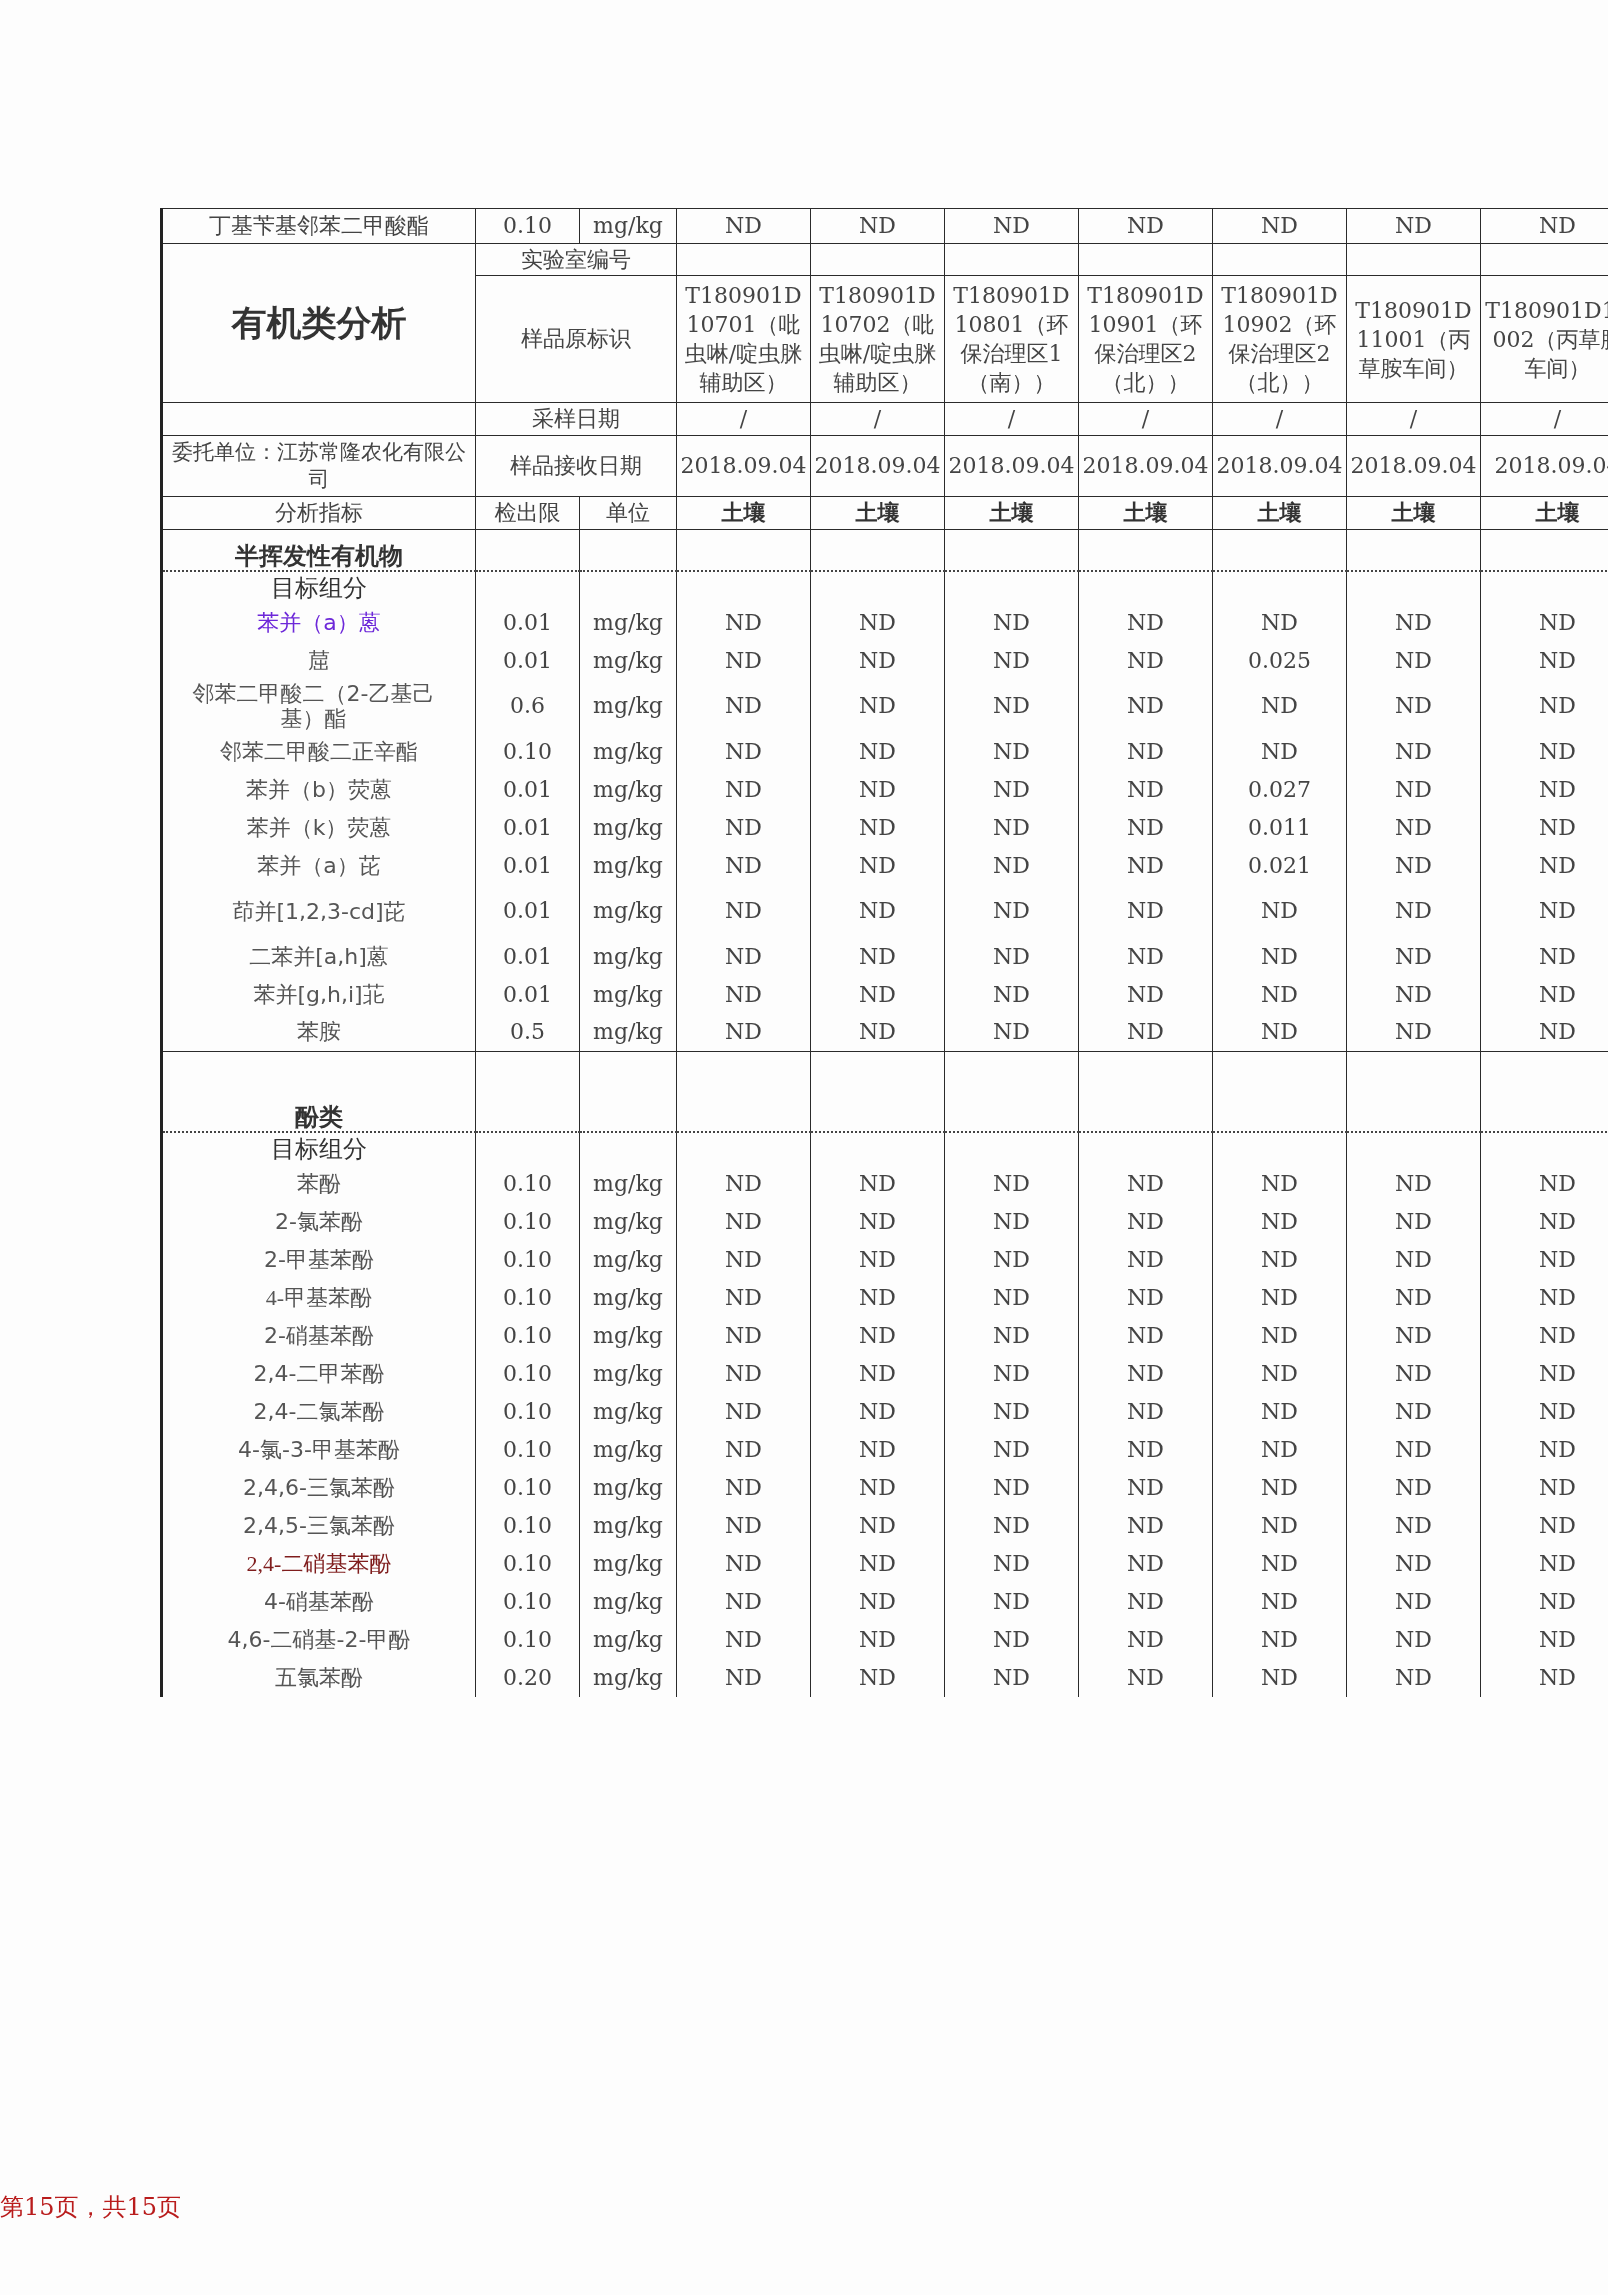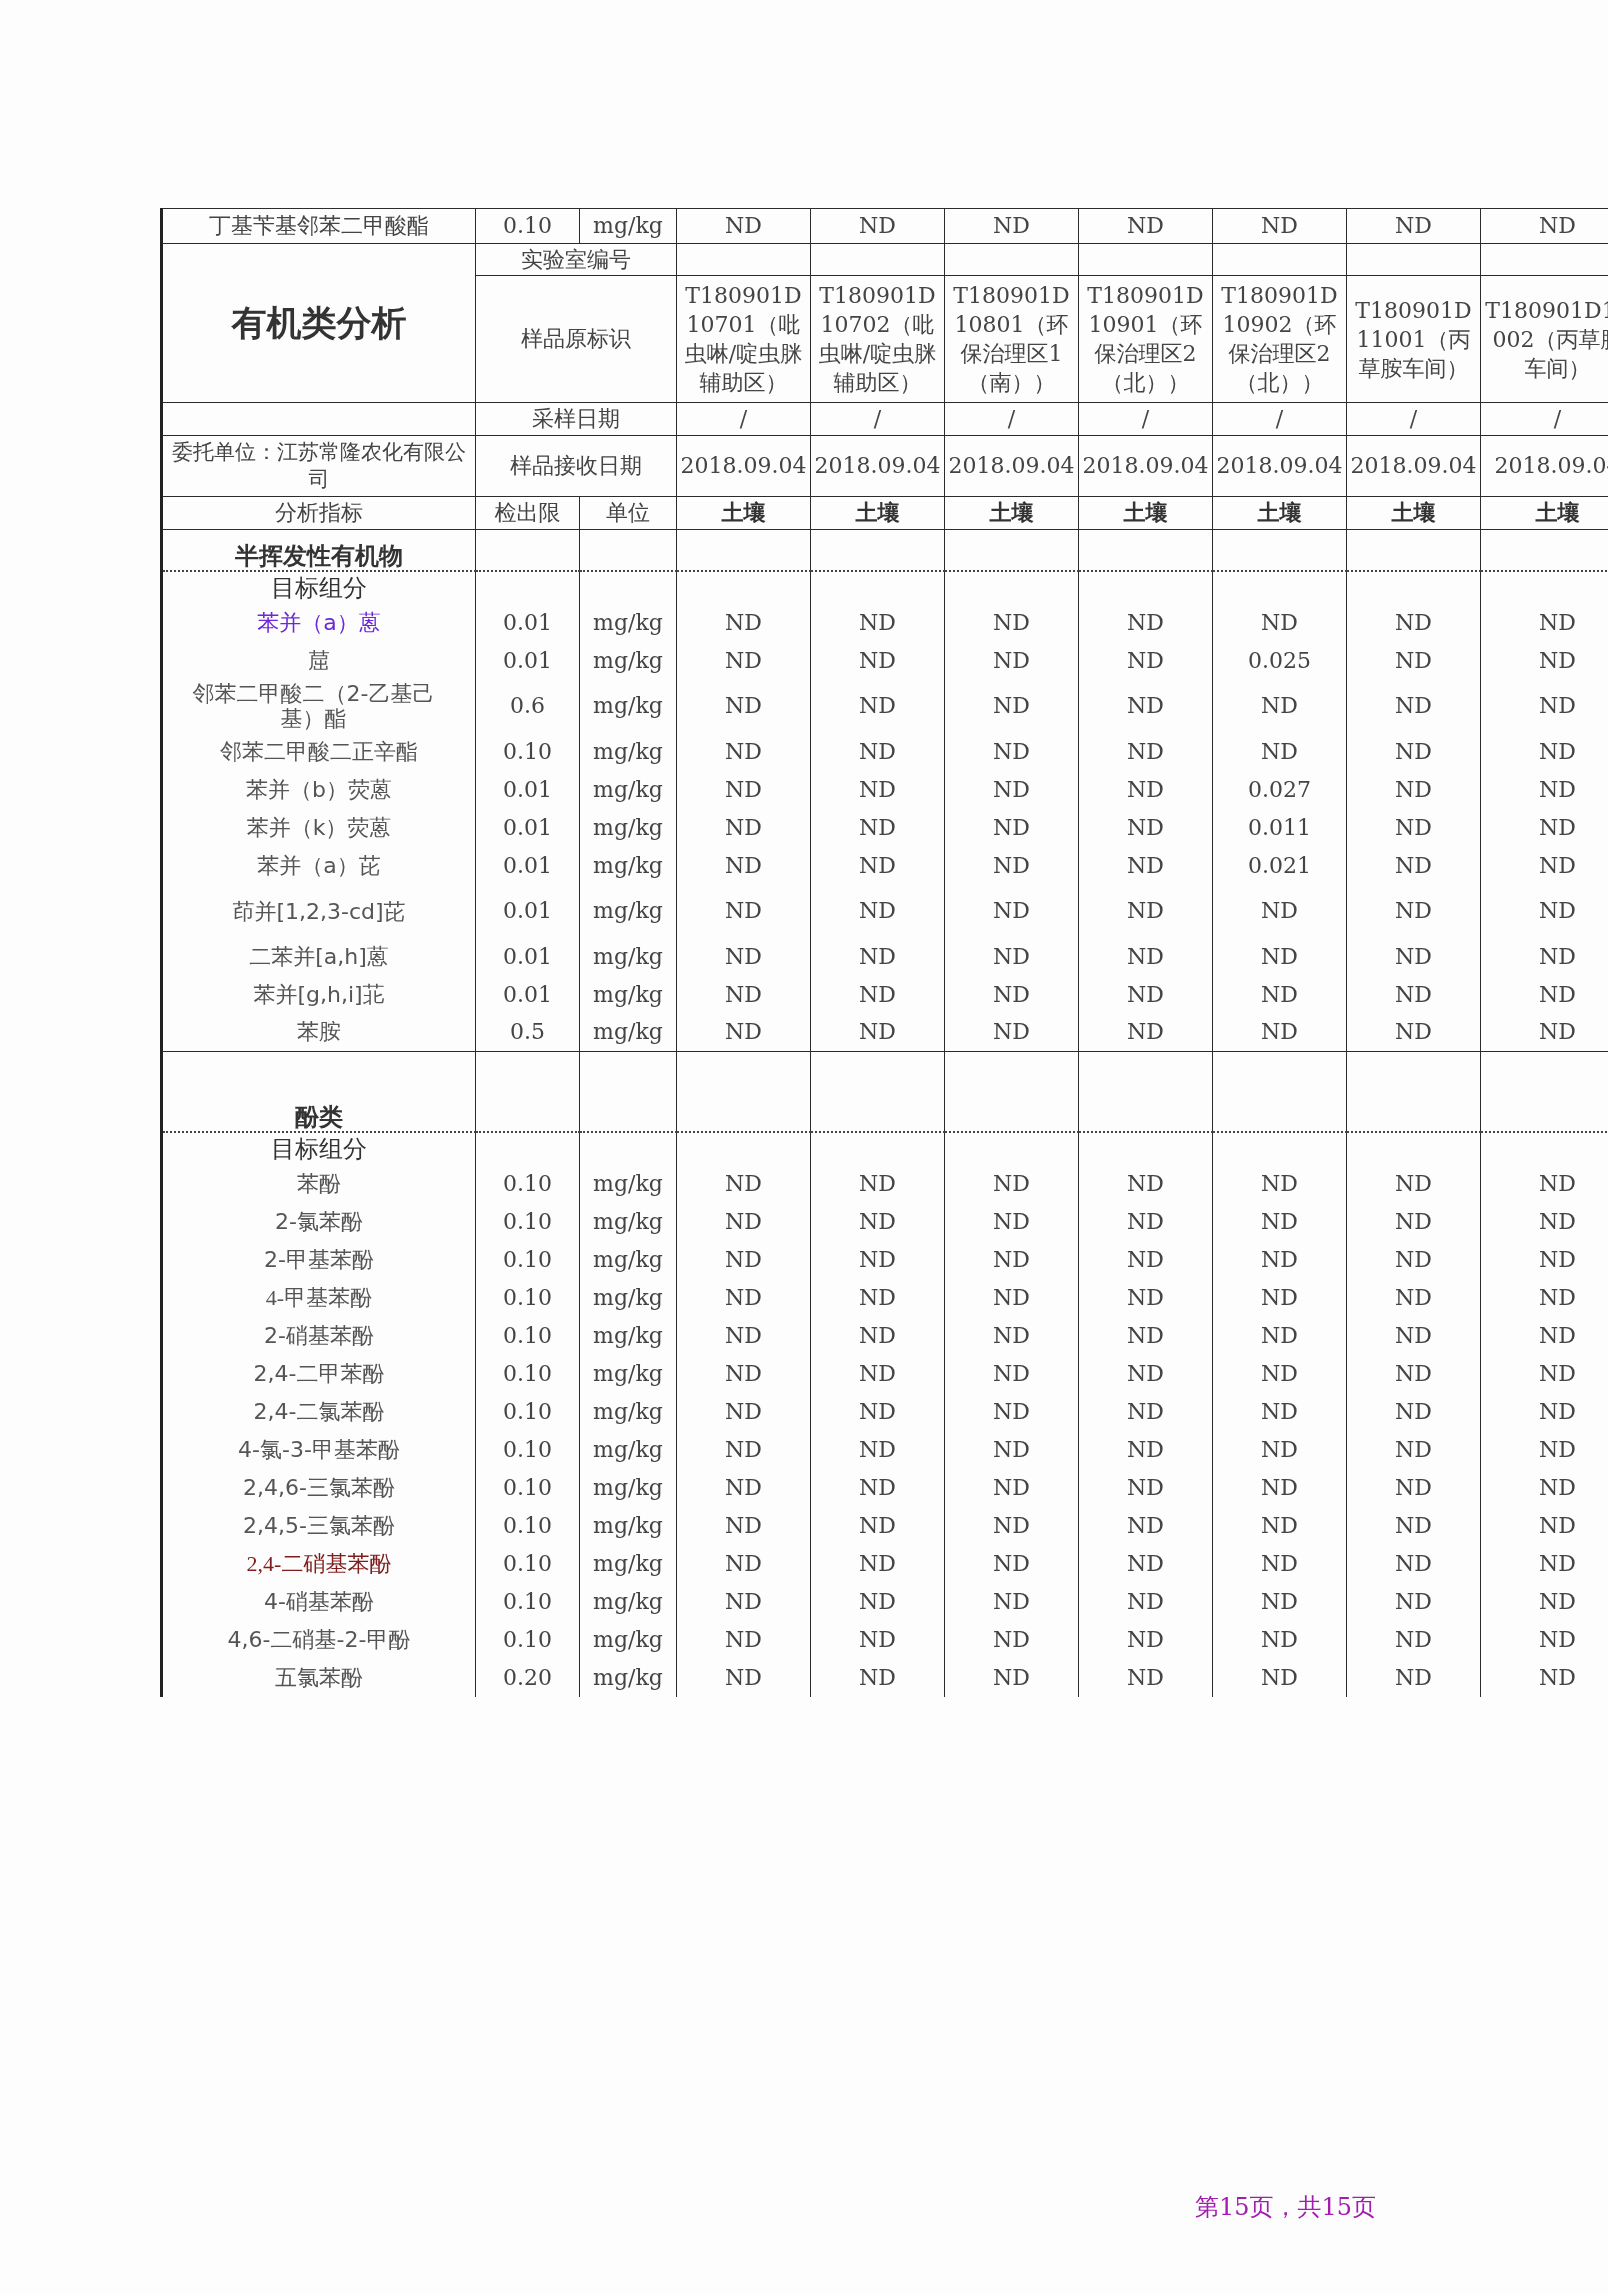--- a/index.html
+++ b/index.html
@@ -41,23 +41,23 @@
   .cn { font-family: "DejaVu Sans", sans-serif; }
   .section-title { font-size: 24px !important; font-weight: bold; color: #333 !important; }
   .dotted-top td { border-top: 2px dotted #444 !important; }
   .no-top td { border-top: none !important; }
   .no-bottom td { border-bottom: none !important; }
   .soil { font-weight: bold; color: #333 !important; }
   .footer {
     position: absolute;
     left: 0; width: 1376px;
     top: 2191px;
-    text-align: right;
+    text-align: left;
     font-size: 24px;
-    color: #a21caf;
+    color: #b91c1c;
     font-family: "DejaVu Serif", serif;
   }
   .left-col { border-left: 3.3px solid #222 !important; }
 </style>
 </head>
 <body>
 
 <div class="page">
   <table class="report">
     <colgroup>

